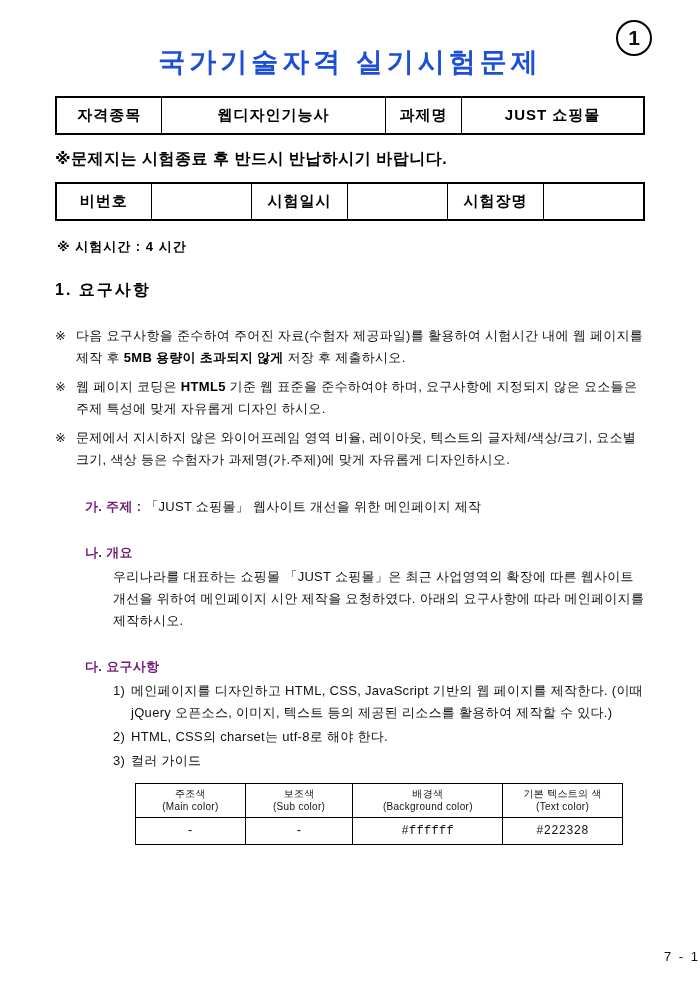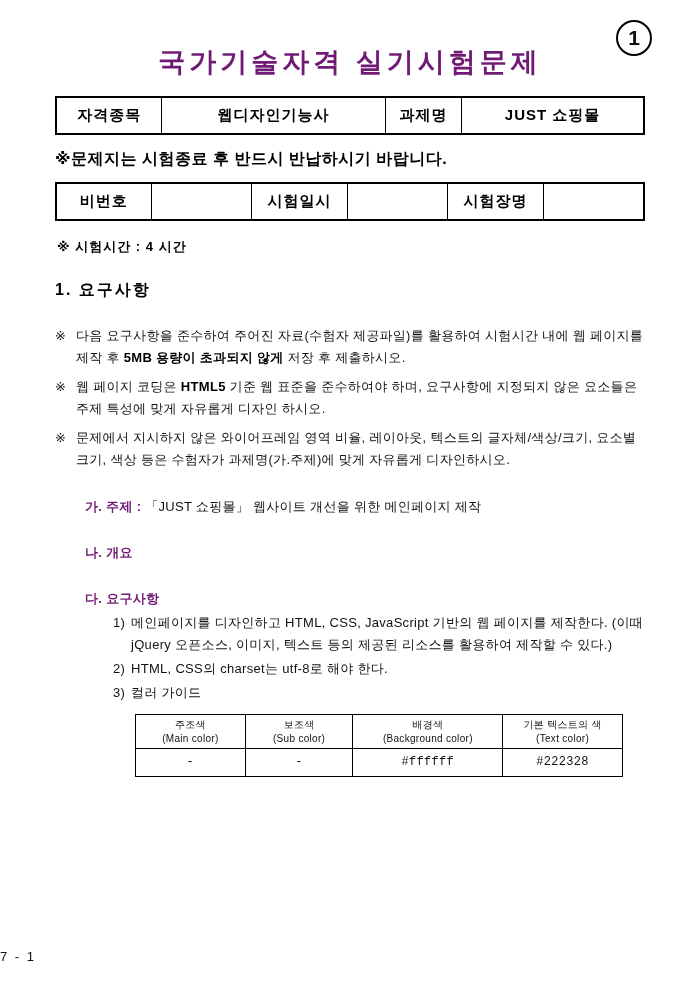--- a/index.html
+++ b/index.html
@@ -29,21 +29,21 @@
     font-size: 21px;
     font-weight: bold;
   }
 
   .doc-title {
     text-align: center;
     font-size: 27px;
     font-weight: bold;
     letter-spacing: 4px;
     margin: 18px 0 16px 0;
-    color: #701a75;
+    color: #1d4ed8;
   }
 
   table.bordered {
     width: 100%;
     border-collapse: collapse;
     border: 2px solid #000;
   }
   table.bordered td {
     border: 1.5px solid #000;
     height: 37px;
@@ -134,21 +134,21 @@
   .ct-c1 { width: 110px; }
   .ct-c2 { width: 108px; }
   .ct-c3 { width: 150px; }
   .ct-c4 { width: 120px; }
 
   .footer {
     position: absolute;
     bottom: 26px;
     left: 0;
     width: 100%;
-    text-align: left;
+    text-align: right;
     font-size: 13px;
     letter-spacing: 2px;
     color: #111;
   }
 
   b { font-weight: bold; color: #000; }
 </style>
 </head>
 <body>
 
@@ -202,20 +202,21 @@
     <span class="marker">※</span>
     <span><span>문제에서 지시하지 않은 와이어프레임 영역 비율, 레이아웃, 텍스트의 글자체/색상/크기, 요소별 크기, 색상 등은 수험자가 과제명(가.주제)에 맞게 자유롭게 디자인하시오.</span><b></b><span></span></span>
   </div>
 
   <div class="subsection">
     <span class="sub-head">가. 주제 :</span><span class="sub-inline-text"> 「JUST 쇼핑몰」 웹사이트 개선을 위한 메인페이지 제작</span>
   </div>
 
   <div class="subsection">
     <div><span class="sub-head">나.</span> <span class="sub-head">개요</span></div>
+    <div class="sub-body">우리나라를 대표하는 쇼핑몰 「JUST 쇼핑몰」은 최근 사업영역의 확장에 따른 웹사이트 개선을 위하여 메인페이지 시안 제작을 요청하였다. 아래의 요구사항에 따라 메인페이지를 제작하시오.</div>
   </div>
 
   <div class="subsection">
     <div><span class="sub-head">다.</span> <span class="sub-head">요구사항</span></div>
     <div class="num-list">
       <div class="num-item">
         <span class="num">1)</span>
         <span>메인페이지를 디자인하고 HTML, CSS, JavaScript 기반의 웹 페이지를 제작한다. (이때 jQuery 오픈소스, 이미지, 텍스트 등의 제공된 리소스를 활용하여 제작할 수 있다.)</span>
       </div>
       <div class="num-item">

